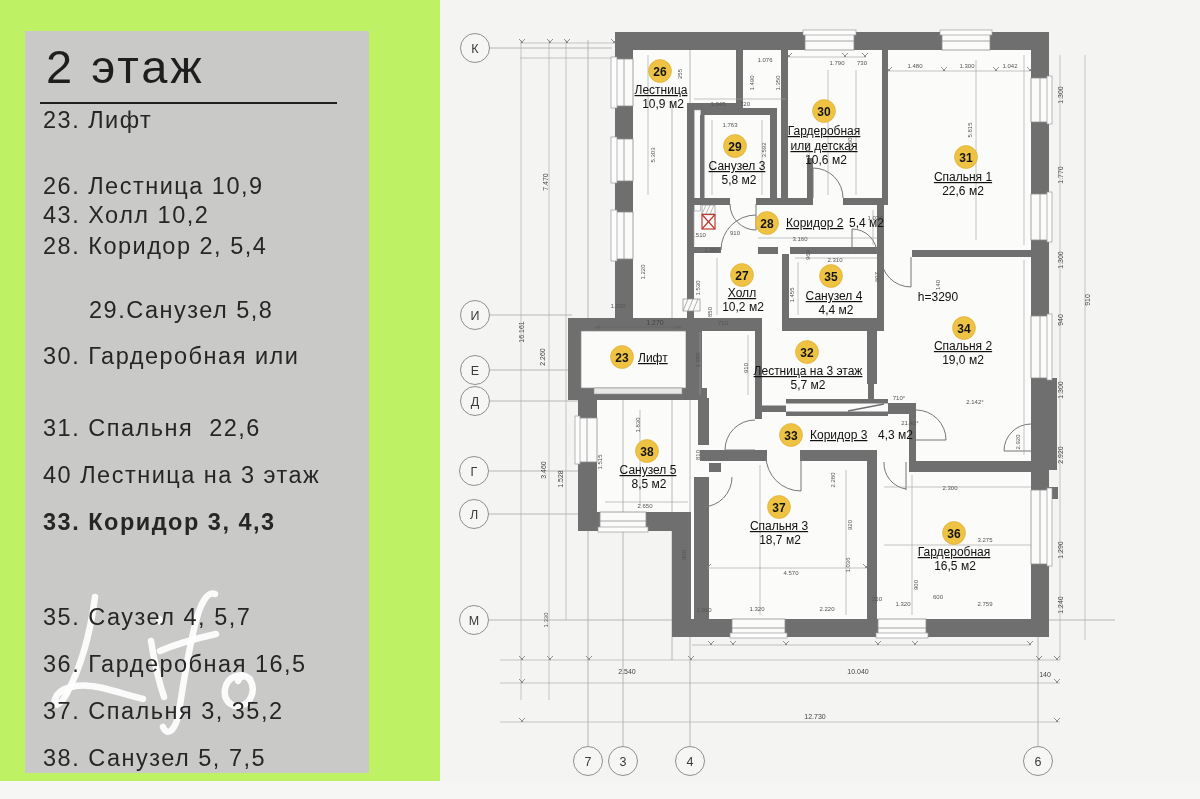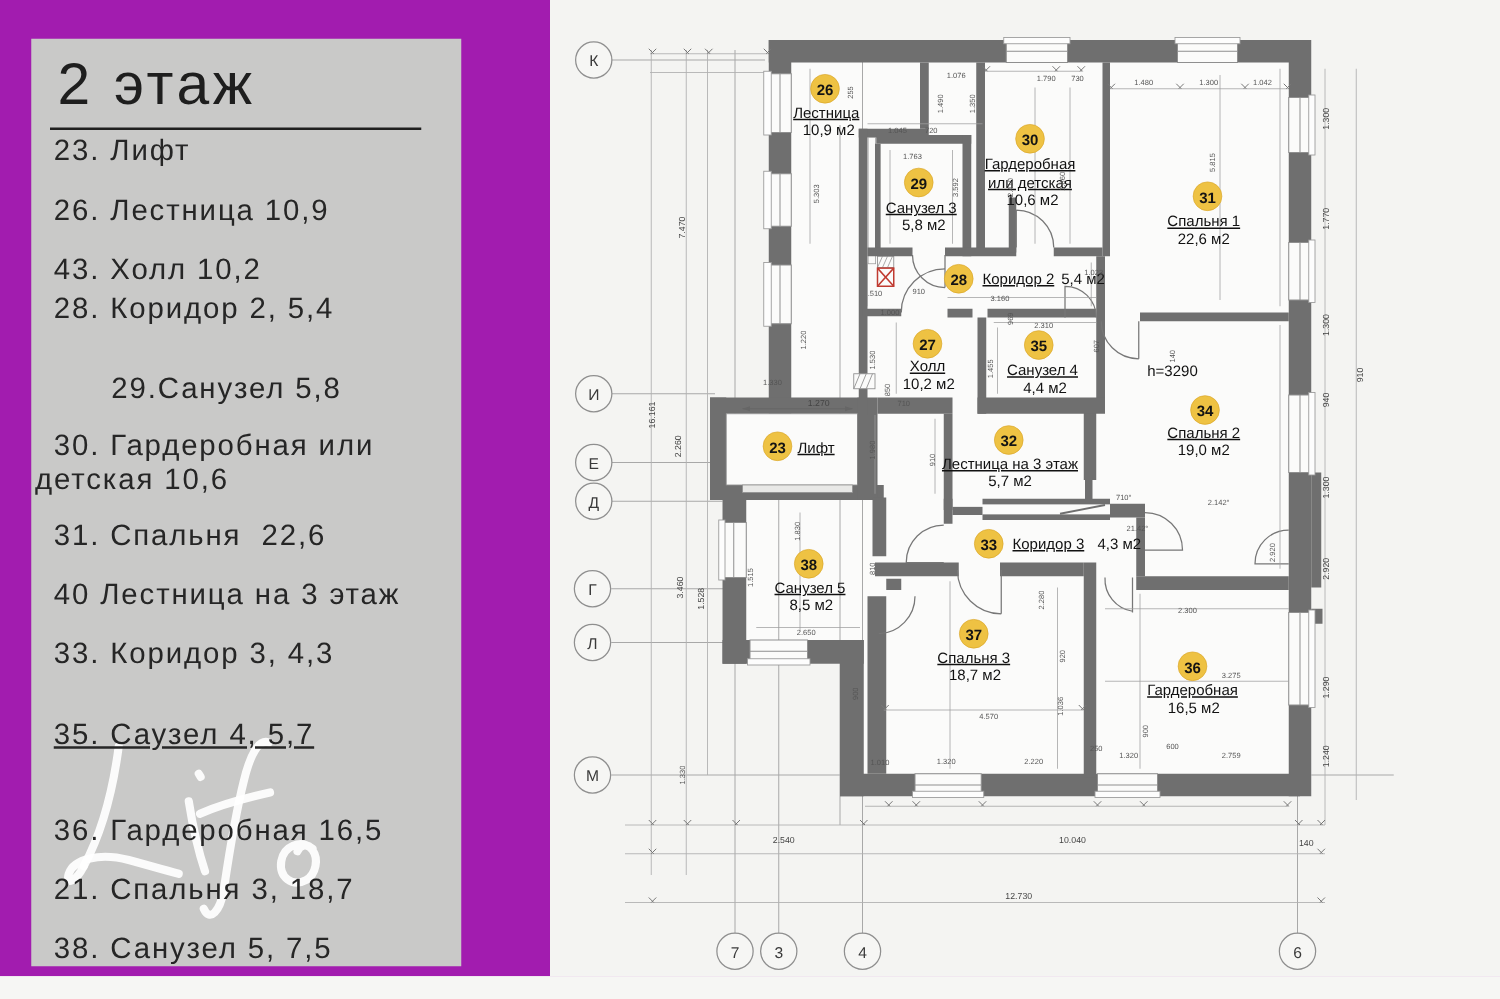--- a/index.html
+++ b/index.html
@@ -1,17 +1,17 @@
 <!DOCTYPE html>
 <html><head>
 <meta charset="utf-8">
 <style>
   html,body{margin:0;padding:0;background:#f6f6f4;}
   #page{position:relative;width:1200px;height:781px;overflow:hidden;
-        font-family:"Liberation Sans",sans-serif;background:#a21caf;}
+        font-family:"Liberation Sans",sans-serif;background:#bef264;}
   #sidebar{position:absolute;left:25px;top:31px;width:344px;height:742px;
            background:#c9c9c8;color:#262626;}
   #sbtitle{position:absolute;left:21px;top:8px;font-size:47px;letter-spacing:3px;color:#1e1e1e;}
   #sbline{position:absolute;left:15px;top:71px;width:297px;height:0;border-top:2px solid #1f1f1f;}
   .sbitem{position:absolute;left:18px;font-size:23.5px;letter-spacing:1.5px;white-space:nowrap;text-align:center;}
   svg text{font-family:"Liberation Sans",sans-serif;}
   .rname{font-size:12px;fill:#111;text-decoration:underline;}
   .rarea{font-size:12px;fill:#111;}
   .cnum{font-size:12px;font-weight:bold;fill:#141414;}
   .axl{font-size:12.5px;fill:#3a3a3a;}
@@ -34,32 +34,31 @@
         <path d="M67,693 C61,705 52,709 55,699 C59,687 80,682 103,688 C118,692 131,696 143,699"></path>
         <path d="M151,641 C154,660 158,679 164,697"></path>
         <path d="M159,619 l1.5,2.5"></path>
         <path d="M215,594 C207,591 200,604 195,625 C187,657 182,692 179,712 C176,729 168,738 163,727"></path>
         <path d="M160,651 C178,643 198,638 216,634"></path>
         <path d="M250,679 C240,671 227,677 225,689 C223,702 234,710 245,704 C253,699 255,687 250,680 C246,674 240,676 238,681"></path>
       </g>
     </svg>
 
     <div class="sbitem" style="top:76px;">23. Лифт</div>
-    <div class="sbitem" style="top:124px;">26. Лестница 10,9</div>
+    <div class="sbitem" style="top:142px;">26. Лестница 10,9</div>
     <div class="sbitem" style="top:171px;">43. Холл 10,2</div>
     <div class="sbitem" style="top:202px;">28. Коридор 2, 5,4</div>
     <div class="sbitem" style="top:266px;margin-left:46px;">29.Санузел 5,8</div>
     <div class="sbitem" style="top:312px;">30. Гардеробная или</div>
-    <div class="sbitem" style="top:339px;left:3px;">детская 10,6</div>
     <div class="sbitem" style="top:384px;">31. Спальня&nbsp; 22,6</div>
     <div class="sbitem" style="top:431px;">40 Лестница на 3 этаж</div>
-    <div class="sbitem" style="top:478px;">33. Коридор 3, 4,3</div>
-    <div class="sbitem" style="top:543px;text-decoration:underline;">35. Саузел 4, 5,7</div>
+    <div class="sbitem" style="top:478px;font-weight:bold;">33. Коридор 3, 4,3</div>
+    <div class="sbitem" style="top:573px;">35. Саузел 4, 5,7</div>
     <div class="sbitem" style="top:620px;">36. Гардеробная 16,5</div>
-    <div class="sbitem" style="top:667px;">21. Спальня 3, 18,7</div>
+    <div class="sbitem" style="top:667px;">37. Спальня 3, 35,2</div>
     <div class="sbitem" style="top:714px;">38. Санузел 5, 7,5</div>
   </div>
 
   <svg id="plan" width="1200" height="799" viewBox="0 0 1200 799" style="position:absolute;left:0;top:0;">
 
     <g>
       <rect x="440" y="0" width="760" height="799" fill="#f4f4f2"></rect>
       <polygon points="615,32 1049,32 1049,637 672,637 672,531 578,531 578,400 568,400 568,318 615,318" fill="#fbfbfa"></polygon>
     </g>
 

